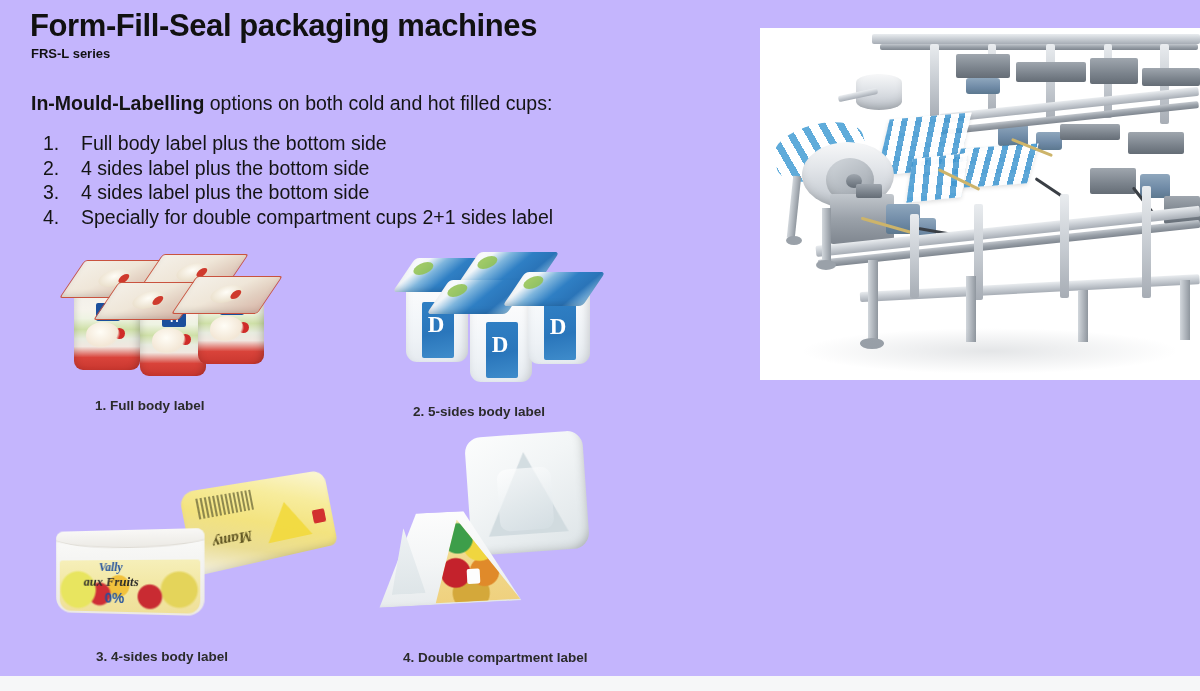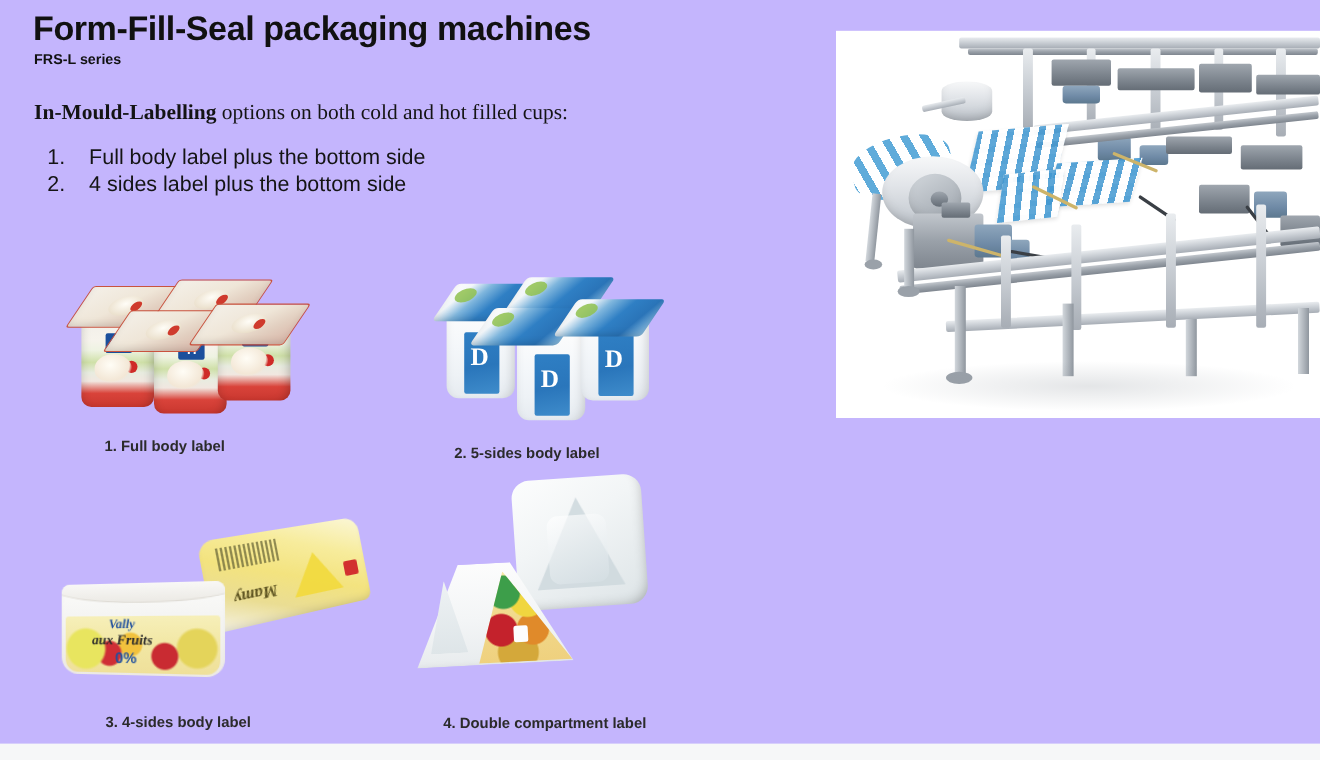--- a/index.html
+++ b/index.html
@@ -53,21 +53,20 @@
   }
 
   
   .intro {
     position: absolute;
     left: 31px;
     top: 92px;
     font-size: 19.5px;
     color: #141414;
     white-space: nowrap;
-    font-family: Liberation Serif, serif;
   }
   .intro b { font-weight: bold; }
   .opt-list {
     position: absolute;
     left: 31px;
     top: 119px;
     margin: 12px;
     padding: 0;
     list-style: none;
   }
@@ -470,20 +469,26 @@
   <div class="intro">
     <b>In-Mould-Labelling</b><span> options on both cold and hot filled cups:</span>
   </div>
 
   <ul class="opt-list">
     <li>
       <span class="opt-num">1.</span><span>Full body label plus the bottom side</span>
     </li>
     <li>
       <span class="opt-num">2.</span><span>4 sides label plus the bottom side</span>
+    </li>
+    <li>
+      <span class="opt-num">3.</span><span>4 sides label plus the bottom side</span>
+    </li>
+    <li>
+      <span class="opt-num">4.</span><span>Specially for double compartment cups 2+1 sides label</span>
     </li>
   </ul>
 
   <div class="figure" id="fig1">
 
     <div class="cup1" style="left:16px; top:40px;">
       <div class="hbox">H</div>
       <div class="berry"></div>
     </div>
     <div class="cup1" style="left:82px; top:46px;">

